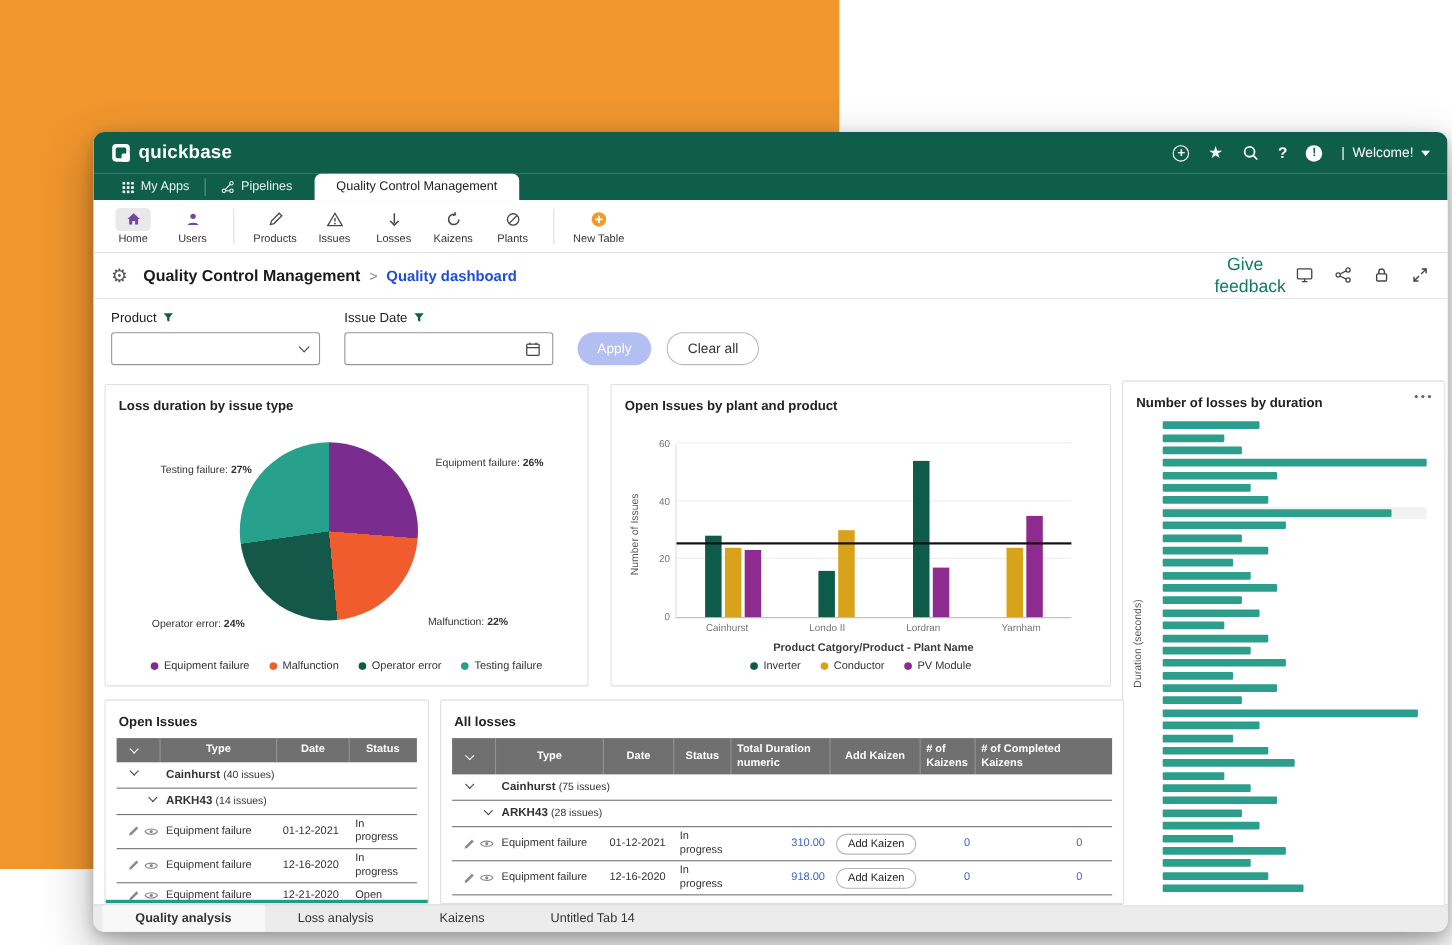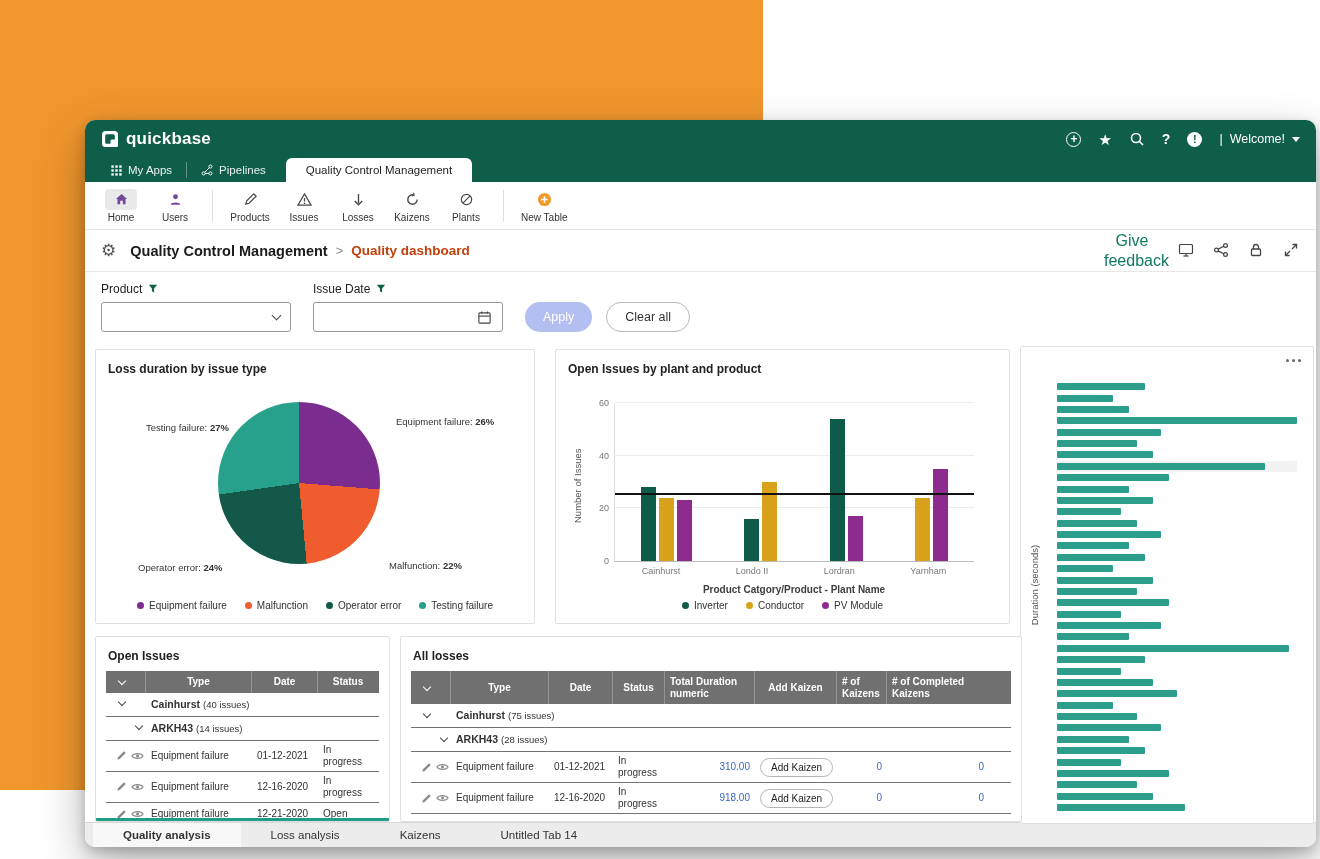--- a/index.html
+++ b/index.html
@@ -45,21 +45,21 @@
   .tb-item.active .tb-icon { background:#E9E9E9; }
   .tb-icon.purple { color:#73489B; }
   .tb-label { font-size:10px; color:#333; }
   .tb-divider { width:1px; height:32px; background:#DFDFDF; margin:0 9px; }
 
   
   .breadcrumb-row { height:42px; display:flex; align-items:center; padding:0 16px; border-bottom:1px solid #E6E6E6; background:#fff; flex:0 0 auto; }
   .gear { color:#555; font-size:17px; margin-right:14px; cursor:pointer; line-height:1; }
   .bc-app { font-size:14.5px; font-weight:bold; color:#1b1b1b; cursor:pointer; }
   .bc-sep { margin:0 8px; color:#8a8a8a; font-size:13px; }
-  .bc-page { font-size:13.5px; font-weight:bold; color:#c2410c; }
+  .bc-page { font-size:13.5px; font-weight:bold; color:#1d4ed8; }
   .bc-right { margin-left:auto; display:flex; align-items:center; gap:17px; }
   .give-feedback { color:#0E7A63; font-size:16px; text-align:center; line-height:1.2; width:56px; cursor:pointer; }
   .bc-icon { width:18px; height:18px; color:#444; cursor:pointer; }
   .bc-icon svg { width:16px; height:16px; display:block; margin:auto; }
 
   
   .filter-row { padding:10px 16px 12px; display:flex; align-items:flex-end; gap:14px; background:#fff; flex:0 0 auto; }
   .filter-group { display:flex; flex-direction:column; gap:6px; margin-right:8px; }
   .filter-label { font-size:12px; color:#222; display:flex; align-items:center; gap:6px; }
   .funnel { color:#0F5E4A; display:flex; }
@@ -457,20 +457,21 @@
             </span>
             <span class="legend-item">
               <span class="dot" style="background:#8E2B8F"></span>
               <span>PV Module</span>
             </span>
           </div>
       </div>
     </section>
 
     <section class="panel" id="lossesPanel">
+      <div class="panel-title">Number of losses by duration</div>
       <div class="more-dots">
           <i></i>
           <i></i>
           <i></i>
         </div>
       <div class="loss-ylabel">Duration (seconds)</div>
       <div id="lossBars">
           <div class="loss-row">
             <div class="loss-bar" style="width: 36.6667%; background: rgb(45, 158, 139);"></div>
           </div>

